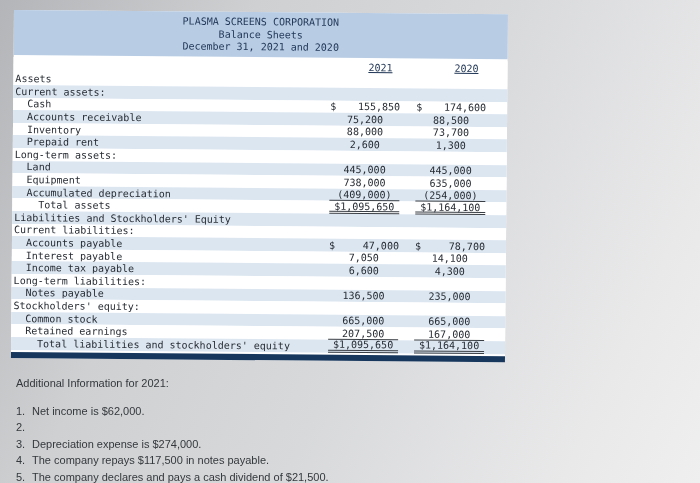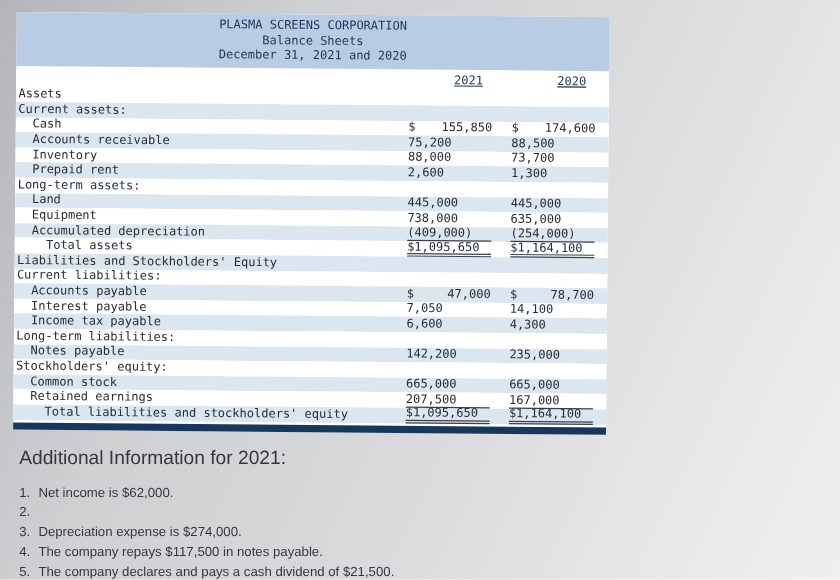--- a/index.html
+++ b/index.html
@@ -16,41 +16,41 @@
     background:#b8cce4;padding:4px 0 3px;text-align:center;
     color:#1f3555;font-size:10px;line-height:12.5px;
   }
   .year-row{
     display:flex;height:16px;align-items:center;margin-top:2px;
     font-size:10px;color:#1f3555;background:#fff;
   }
   .year-row .spacer{flex:1 1 auto;}
   .year-cell{width:70px;text-align:right;padding-right:8px;box-sizing:border-box;text-decoration:underline;}
   .c21{margin-right:16px;}
-  .c20{margin-right:11px;}
+  .c20{margin-right:21px;}
   .bs-row{
     display:flex;align-items:center;height:12.6px;font-size:10px;
     color:#272c33;background:#ffffff;
   }
   .bs-row.alt{background:#dce6f1;}
   .lab{flex:1 1 auto;white-space:pre;overflow:hidden;}
   .val{
     width:70px;height:100%;box-sizing:border-box;
-    display:flex;justify-content:flex-start;align-items:center;
+    display:flex;justify-content:center;align-items:center;
     border-bottom:1px solid transparent;
   }
   .val.withdollar{justify-content:space-between;}
   .bs-row.u .val{border-bottom:1px solid #3a3f45;}
   .bs-row.total .val{border-bottom:3px double #3a3f45;}
   .bottom-bar{height:6px;background:#17375d;margin-top:2px;}
   .info{
     position:absolute;left:16px;top:376px;width:520px;
     font-family:"Liberation Sans",sans-serif;color:#34383c;
   }
-  .info-heading{font-size:16px;line-height:14px;margin-bottom:13px;}
+  .info-heading{font-size:11px;line-height:14px;margin-bottom:13px;}
   .info-item{font-size:11px;line-height:16.4px;display:flex;}
   .info-item .num{flex:0 0 16px;width:16px;}
 </style>
 </head>
 <body>
 
 <div class="sheet">
   <div class="bs-header">
     <div>PLASMA SCREENS CORPORATION</div>
     <div>Balance Sheets</div>
@@ -217,21 +217,21 @@
         <span class="val c21">
           <span></span>
         </span>
         <span class="val c20">
           <span></span>
         </span>
       </div>
       <div class="bs-row alt">
         <span class="lab" style="padding-left: 14px;">Notes payable</span>
         <span class="val c21">
-          <span>142,200</span>
+          <span>136,500</span>
         </span>
         <span class="val c20">
           <span>235,000</span>
         </span>
       </div>
       <div class="bs-row">
         <span class="lab" style="padding-left: 2px;">Stockholders' equity:</span>
         <span class="val c21">
           <span></span>
         </span>

